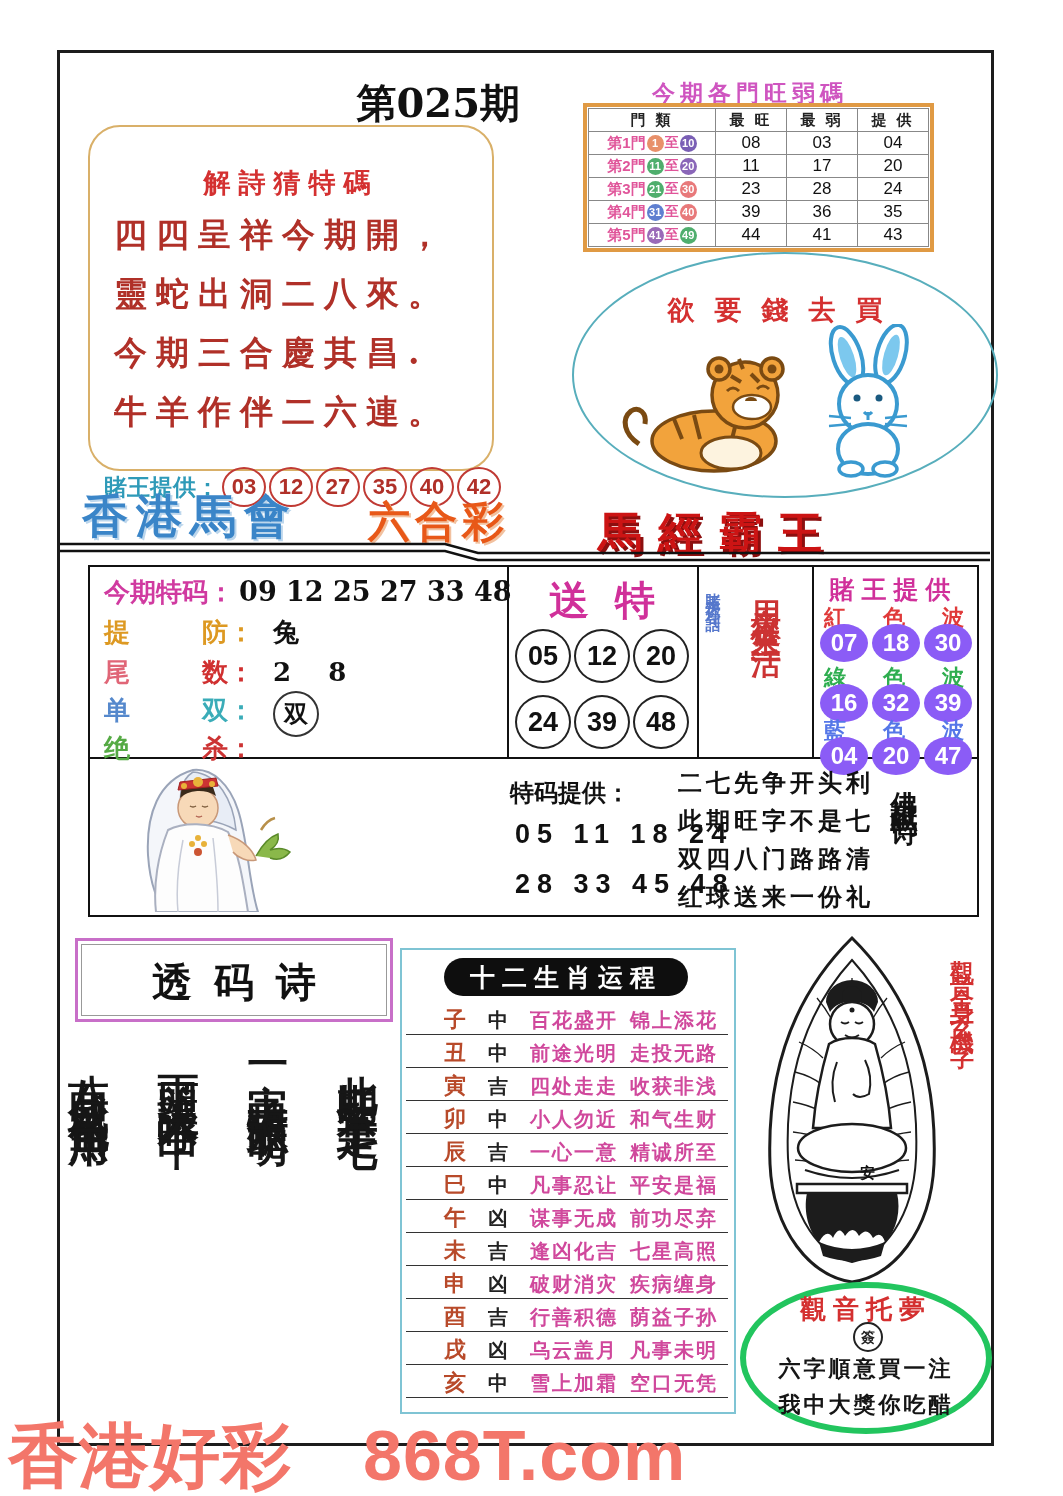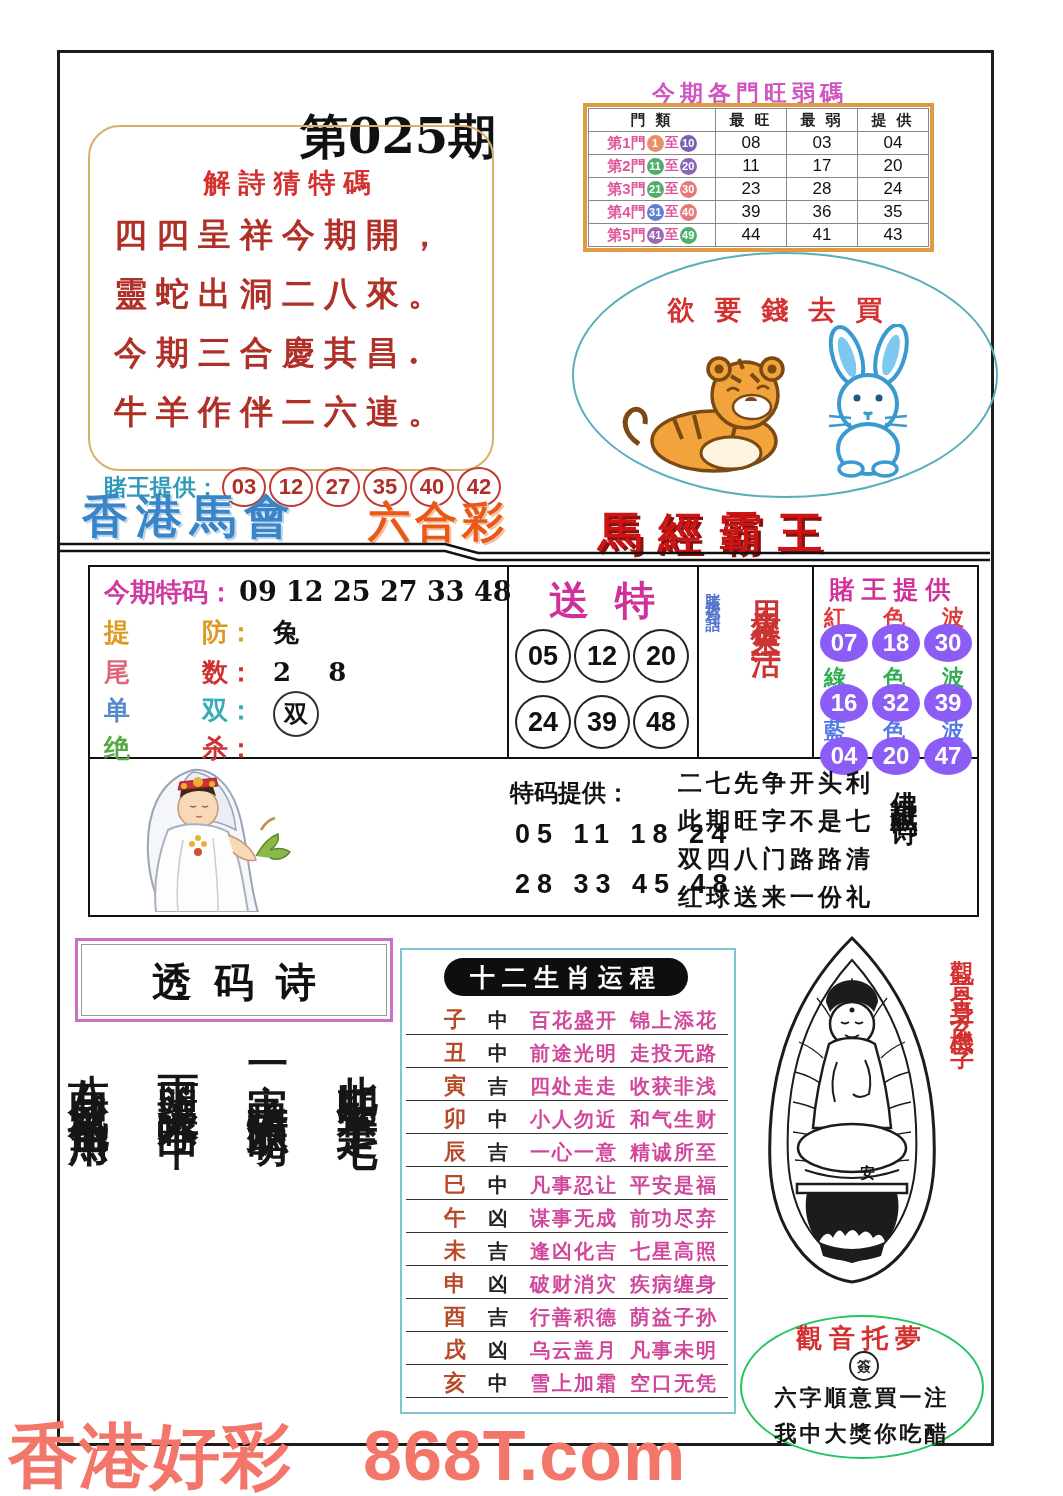--- a/index.html
+++ b/index.html
@@ -5,21 +5,21 @@
   html,body{margin:0;padding:0;}
   body{width:1063px;height:1496px;position:relative;background:#fff;
        font-family:"Liberation Sans","DejaVu Sans",sans-serif;overflow:hidden;}
   .abs{position:absolute;}
   .serif{font-family:"DejaVu Serif","Liberation Serif",serif;}
 
   
   #frame{left:57px;top:50px;width:931px;height:1390px;border:3px solid #1c1c1c;}
 
   
-  #issue{left:300px;top:76px;width:220px;text-align:left;font-size:48px;font-weight:bold;color:#111;margin-top:29px;}
+  #issue{left:300px;top:76px;width:220px;text-align:right;font-size:40px;font-weight:bold;color:#111;}
 
   
   #poemBox{left:88px;top:125px;width:402px;height:342px;border:2px solid #d9b069;border-radius:32px;}
   #poemTitle{left:0;top:38px;width:100%;text-align:center;font-size:27px;font-weight:bold;color:#d43030;letter-spacing:8px;}
   .poemLine{left:24px;width:370px;font-size:33px;font-weight:bold;color:#b03028;letter-spacing:9px;white-space:nowrap;}
   #poemProv{left:14px;top:292px;width:380px;white-space:nowrap;margin-top:48px;}
   #poemProvLabel{font-size:23px;font-weight:bold;color:#2e9ab8;vertical-align:middle;}
   .redCircle{display:inline-block;width:40px;height:36px;border:2px solid #c03a34;border-radius:50%;
              color:#b03028;font-size:22px;font-weight:bold;line-height:36px;text-align:center;margin-left:3px;vertical-align:middle;}
 
@@ -91,21 +91,21 @@
   .zRow{position:absolute;left:0;width:100%;height:33px;}
   .zRow .sep{position:absolute;left:4px;right:6px;bottom:0;border-bottom:1.5px solid #333;}
   .zChar{position:absolute;left:42px;font-size:22px;font-weight:bold;color:#b84a2a;top:3px;}
   .zLuck{position:absolute;left:86px;font-size:20px;font-weight:bold;color:#222;top:5px;}
   .zP1{position:absolute;left:128px;font-size:20px;font-weight:bold;color:#d0489c;top:5px;letter-spacing:2px;}
   .zP2{position:absolute;left:228px;font-size:20px;font-weight:bold;color:#d0489c;top:5px;letter-spacing:2px;}
 
   
   #gyVertical{left:946px;top:940px;writing-mode:vertical-rl;font-size:24px;font-weight:bold;color:#d43030;letter-spacing:14px;}
   #buddhaMark{left:860px;top:1164px;font-size:15px;font-weight:bold;color:#111;}
-  #dreamOval{left:740px;top:1315px;width:240px;height:140px;border:2px solid #22c55e;border-radius:50%;background:#fff;}
+  #dreamOval{left:740px;top:1282px;width:240px;height:140px;border:6px solid #22c55e;border-radius:50%;background:#fff;}
   #dreamTitle{left:0;top:4px;width:100%;text-align:center;font-size:26px;font-weight:bold;color:#d43030;letter-spacing:7px;}
   #dreamSeal{left:107px;top:34px;width:26px;height:26px;border:2px solid #222;border-radius:50%;
              font-size:14px;font-weight:bold;color:#222;text-align:center;line-height:26px;}
   .dreamLine{left:0;width:100%;text-align:center;font-size:22px;font-weight:bold;color:#151515;letter-spacing:3px;}
 
   
   #footer{left:8px;top:1410px;font-size:70px;font-weight:bold;color:#f3766a;letter-spacing:1px;z-index:5;white-space:nowrap;}
 </style>
 </head>
 <body>

